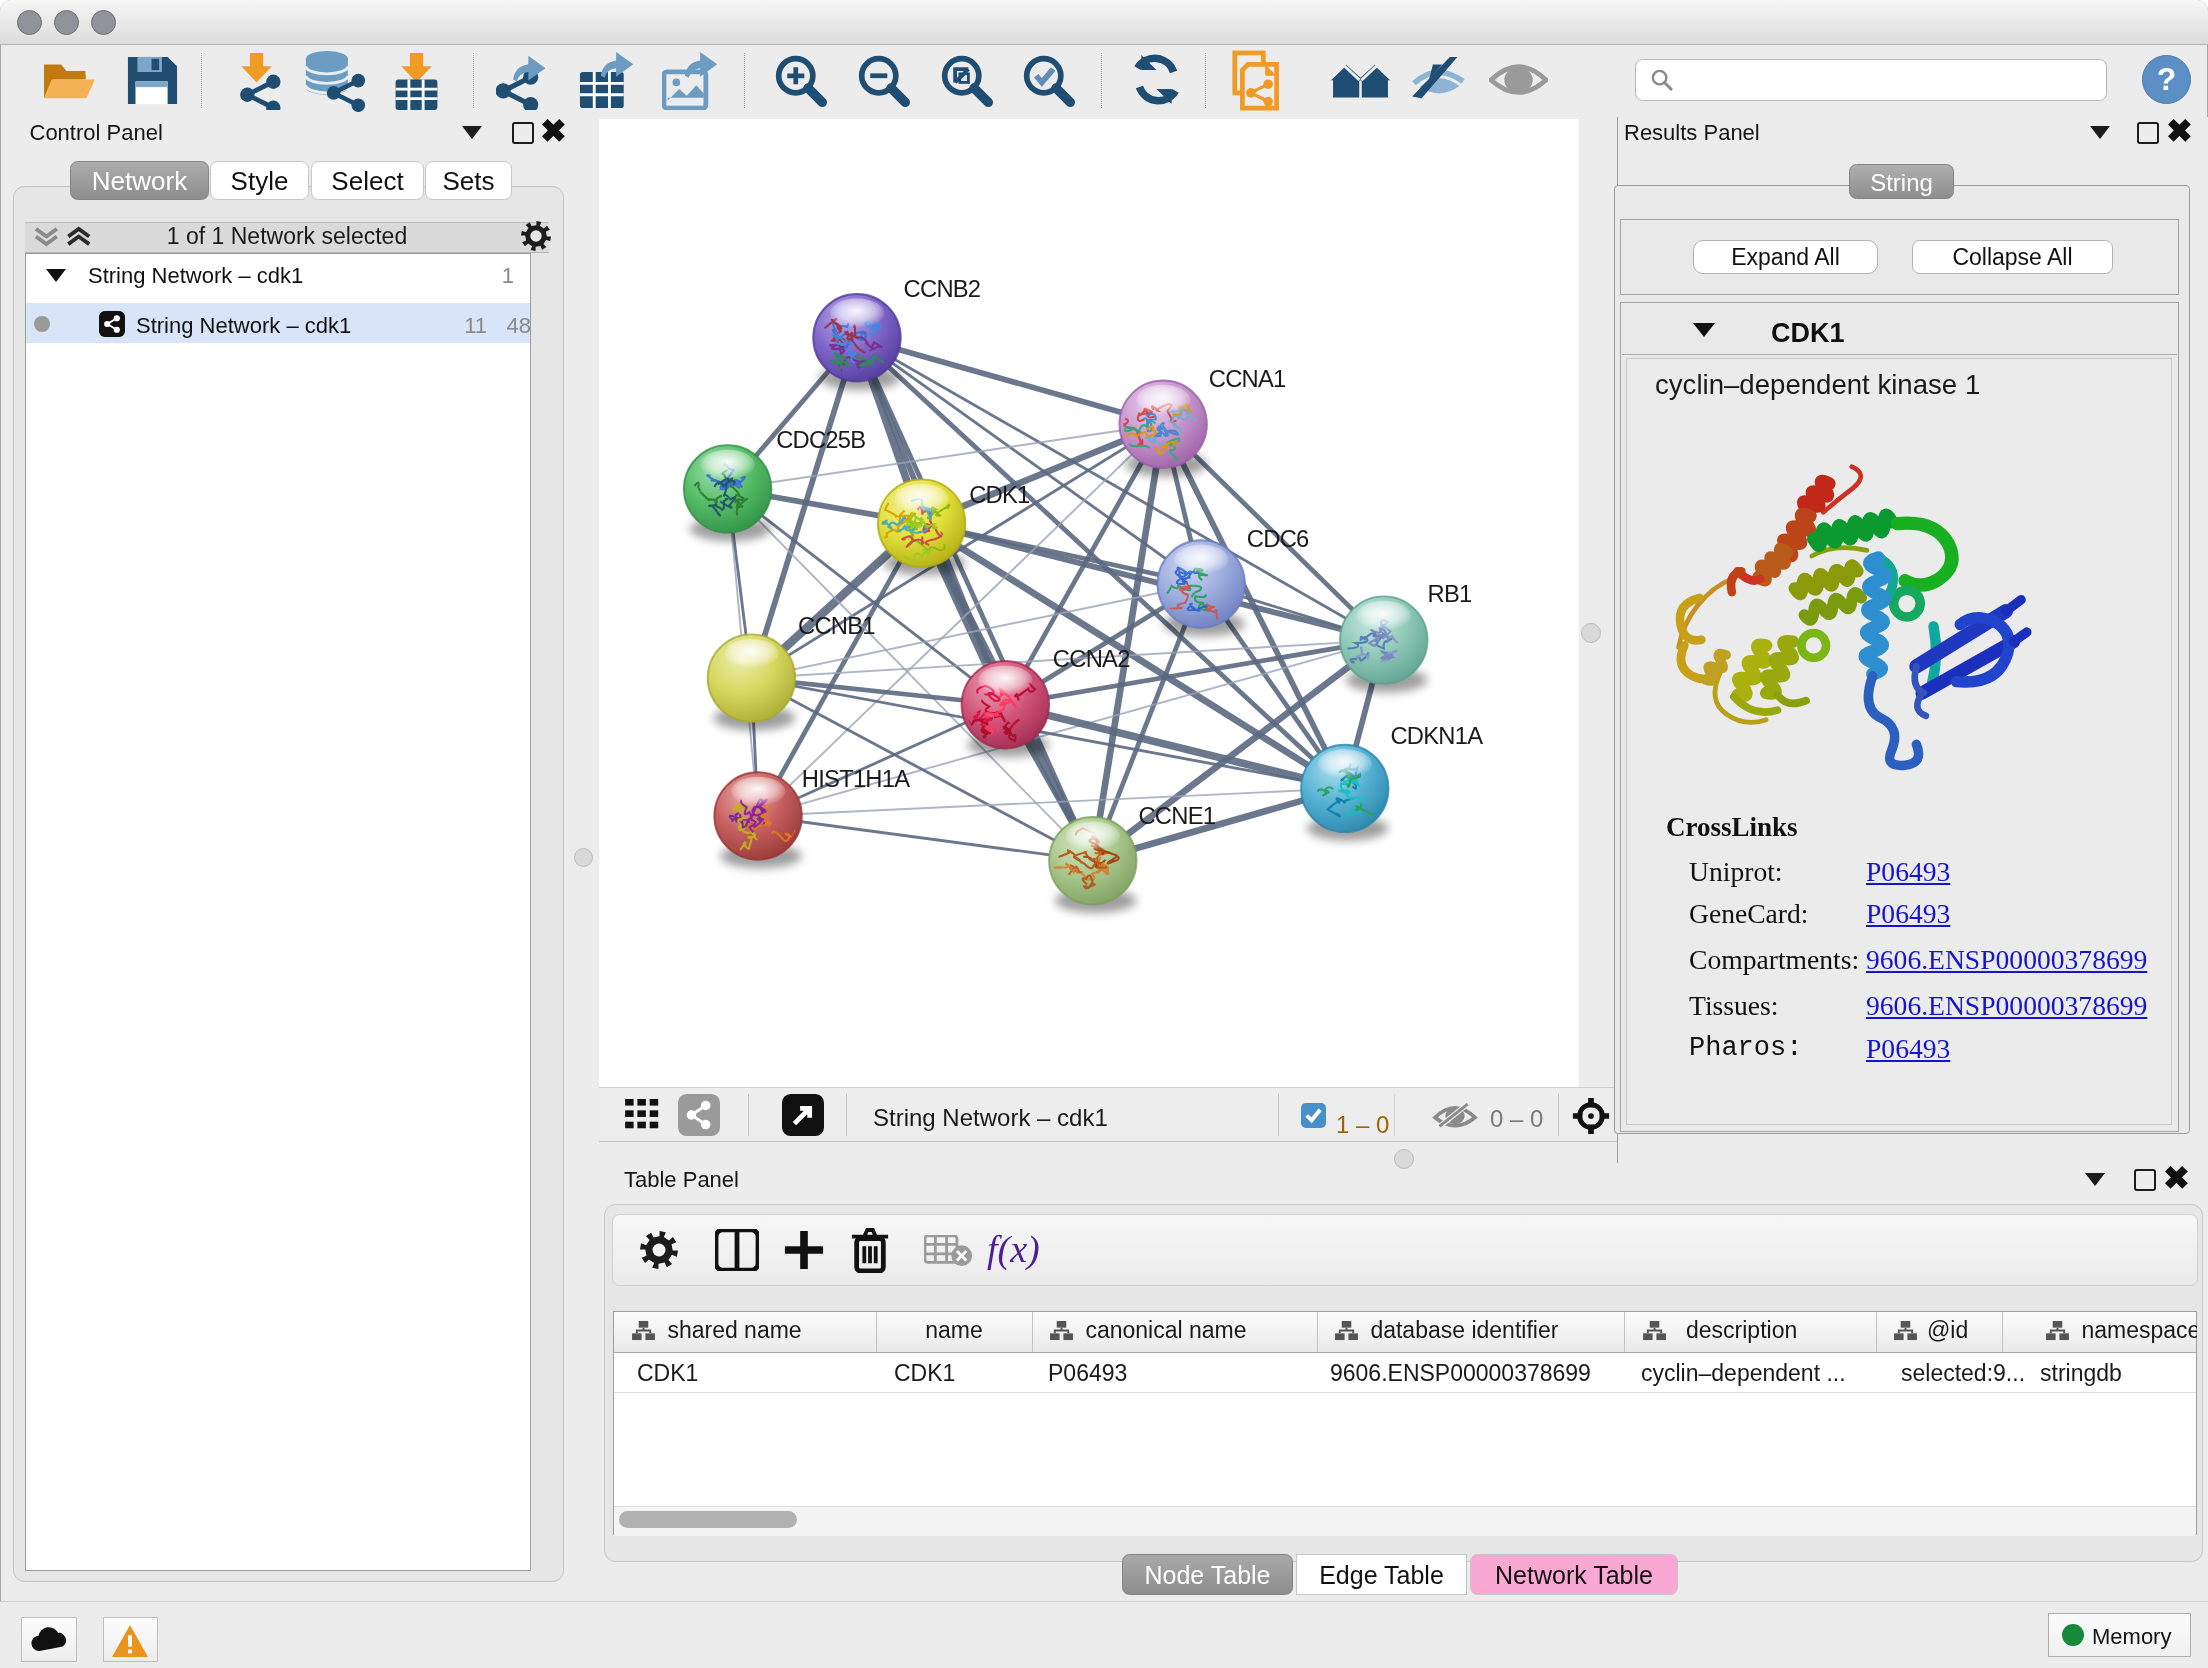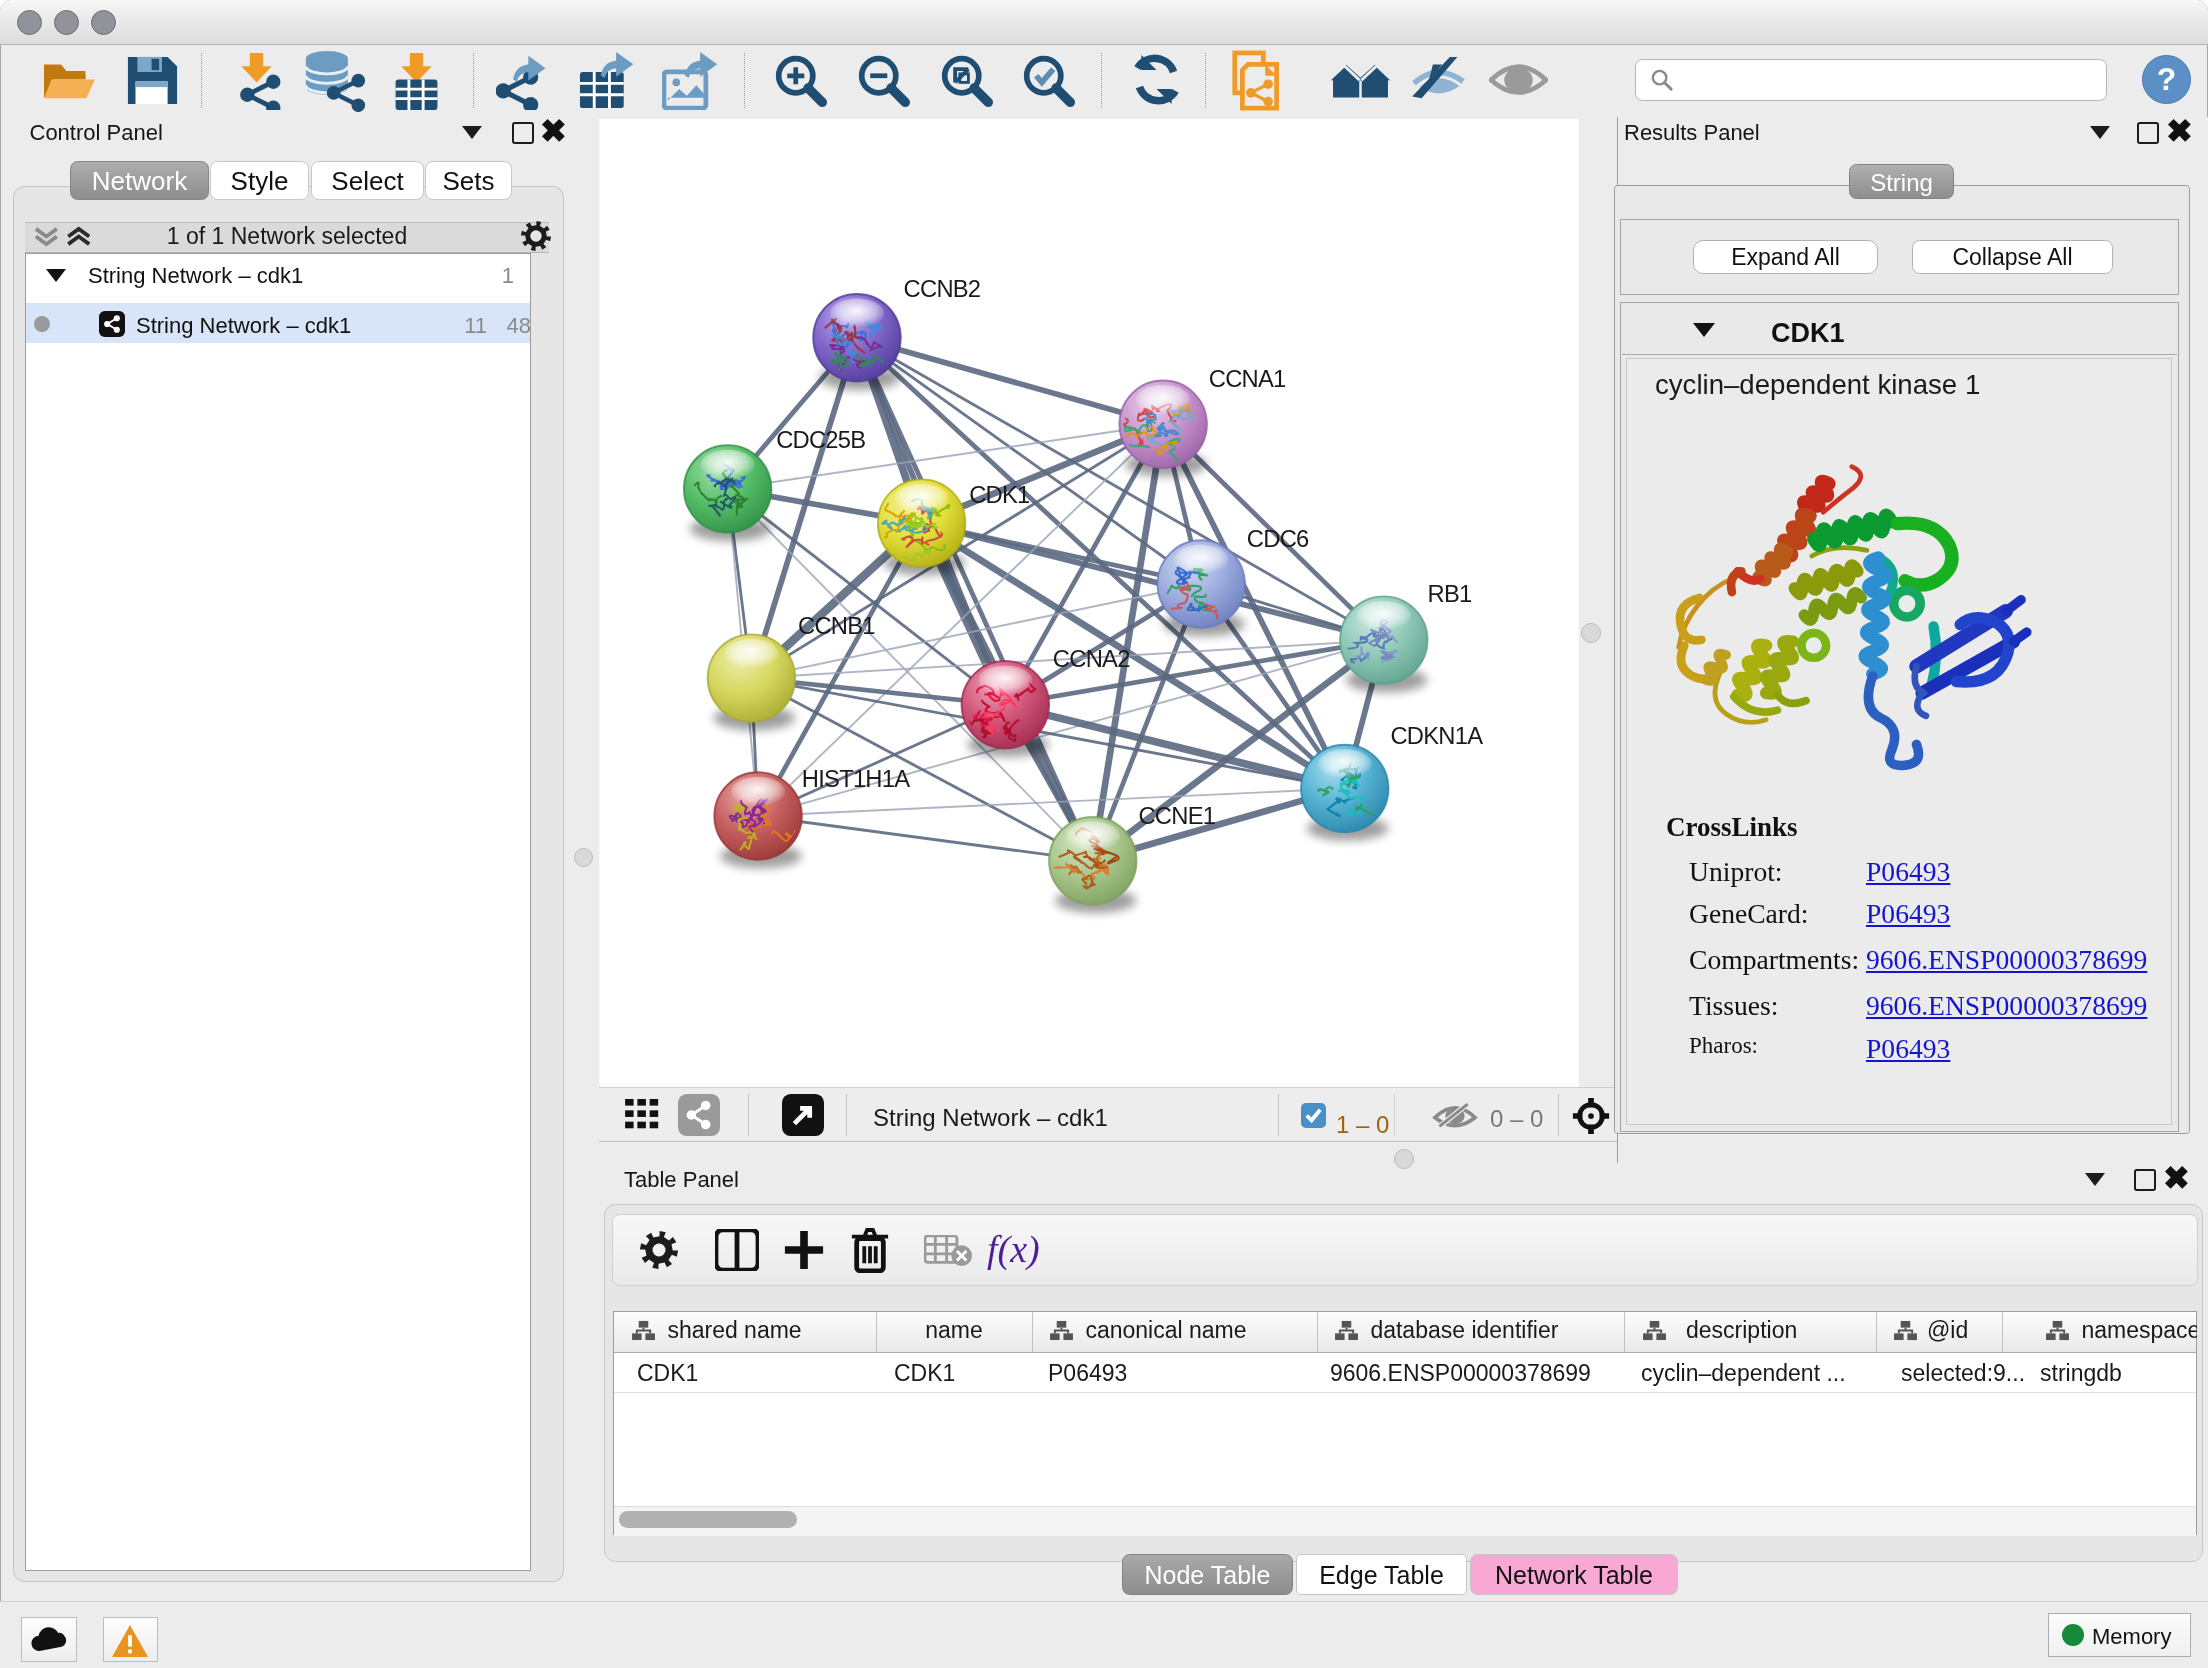--- a/index.html
+++ b/index.html
@@ -618,21 +618,21 @@
     </svg>
     <div class="abs" style="left:1666px;top:812px;font-family:'Liberation Serif',serif;font-size:27px;font-weight:700;color:#111;">CrossLinks</div>
 <div class="abs" style="left:1689px;top:856px;font-family:'Liberation Serif',serif;font-size:27.6px;color:#111;">Uniprot:</div>
     <div class="abs" style="left:1866px;top:856px;font-family:'Liberation Serif',serif;font-size:27.6px;"><a class="lnk">P06493</a></div>
     <div class="abs" style="left:1689px;top:898px;font-family:'Liberation Serif',serif;font-size:27.6px;color:#111;">GeneCard:</div>
     <div class="abs" style="left:1866px;top:898px;font-family:'Liberation Serif',serif;font-size:27.6px;"><a class="lnk">P06493</a></div>
     <div class="abs" style="left:1689px;top:944px;font-family:'Liberation Serif',serif;font-size:27.6px;color:#111;">Compartments:</div>
     <div class="abs" style="left:1866px;top:944px;font-family:'Liberation Serif',serif;font-size:27.6px;"><a class="lnk">9606.ENSP00000378699</a></div>
     <div class="abs" style="left:1689px;top:990px;font-family:'Liberation Serif',serif;font-size:27.6px;color:#111;">Tissues:</div>
     <div class="abs" style="left:1866px;top:990px;font-family:'Liberation Serif',serif;font-size:27.6px;"><a class="lnk">9606.ENSP00000378699</a></div>
-    <div class="abs" style="left:1689px;top:1033px;font-family:Liberation Serif, serif;font-size:23px;color:#111;">Pharos:</div>
+    <div class="abs" style="left:1689px;top:1033px;font-family:Liberation Mono, monospace;font-size:27px;color:#111;">Pharos:</div>
     <div class="abs" style="left:1866px;top:1033px;font-family:'Liberation Serif',serif;font-size:27.6px;"><a class="lnk">P06493</a></div>
     <div class="abs" style="left:599px;top:1163px;width:1609px;height:438px;background:#ececec;"></div>
 <div class="abs panel-title" style="left:624px;top:1167px;">Table Panel</div>
 <div class="abs hdr-tri" style="left:2085px;top:1173px;"></div>
 <div class="abs hdr-sq" style="left:2134px;top:1169px;"></div>
 <div class="abs hdr-x" style="left:2163px;top:1165px;">✖</div>
 <div class="abs" style="left:604px;top:1204px;width:1599px;height:358px;background:#e6e6e6;border:1px solid #c6c6c6;border-radius:11.4px;box-sizing:border-box;"></div>
 <div class="abs" style="left:612px;top:1214px;width:1586px;height:72px;background:linear-gradient(#f7f7f7,#eaeaea);border:1px solid #cfcfcf;border-radius:7.6px;box-sizing:border-box;"></div>
 <svg class="abs" style="left:638px;top:1229px" width="42" height="42" viewBox="0 0 44 44">
       <path d="M22.6 2.0 L29.1 3.3 L27.1 8.5 L32.5 12.1 L36.6 8.3 L40.2 13.8 L35.1 16.1 L36.4 22.5 L42.0 22.6 L40.7 29.1 L35.5 27.1 L31.9 32.5 L35.7 36.6 L30.2 40.2 L27.9 35.1 L21.5 36.4 L21.4 42.0 L14.9 40.7 L16.9 35.5 L11.5 31.9 L7.4 35.7 L3.8 30.2 L8.9 27.9 L7.6 21.5 L2.0 21.4 L3.3 14.9 L8.5 16.9 L12.1 11.5 L8.3 7.4 L13.8 3.8 L16.1 8.9 L22.5 7.6 Z" fill="#1c1c1c"></path>
@@ -705,21 +705,21 @@
     <div class="abs" style="left:894px;top:1360px;font-size:23px;color:#1a1a1a;white-space:nowrap;">CDK1</div>
     <div class="abs" style="left:1048px;top:1360px;font-size:23px;color:#1a1a1a;white-space:nowrap;">P06493</div>
     <div class="abs" style="left:1330px;top:1360px;font-size:23px;color:#1a1a1a;white-space:nowrap;">9606.ENSP00000378699</div>
     <div class="abs" style="left:1641px;top:1360px;font-size:23px;color:#1a1a1a;white-space:nowrap;">cyclin–dependent ...</div>
     <div class="abs" style="left:1901px;top:1360px;font-size:23px;color:#1a1a1a;white-space:nowrap;">selected:9...</div>
     <div class="abs" style="left:2040px;top:1360px;font-size:23px;color:#1a1a1a;white-space:nowrap;">stringdb</div>
     <div class="abs" style="left:614px;top:1392px;width:1582px;height:0;border-top:1px solid #e0e0e0;"></div>
     <div class="abs" style="left:614px;top:1506px;width:1582px;height:28.5px;background:#f4f4f4;border-top:1px solid #ddd;"></div>
     <div class="abs" style="left:619px;top:1511px;width:178px;height:17px;border-radius:8.6px;background:#b1b1b1;"></div>
     <div class="abs" style="left:1122px;top:1554px;width:171px;height:41px;border-radius:7.6px;background:linear-gradient(#a9a9a9,#8d8d8d);border:1px solid #838383;color:#fff;font-size:25px;text-align:center;line-height:41px;box-sizing:border-box;">Node Table</div>
-<div class="abs" style="left:1296px;top:1554px;width:171px;height:41px;border-radius:5px;background:#fff;border:1px solid #c6c6c6;color:#111;font-size:25px;text-align:center;line-height:41px;box-sizing:border-box;">Edge Table</div>
+<div class="abs" style="left:1296px;top:1554px;width:171px;height:41px;border-radius:0;background:#fff;border:1px solid #c6c6c6;color:#111;font-size:25px;text-align:center;line-height:41px;box-sizing:border-box;">Edge Table</div>
 <div class="abs" style="left:1470px;top:1554px;width:208px;height:41px;border-radius:7.6px;background:#f9a8d4;border:1px solid #c6c6c6;color:#111;font-size:25px;text-align:center;line-height:41px;box-sizing:border-box;">Network Table</div>
 <div class="abs" style="left:0px;top:1601px;width:2208px;height:68px;background:#ececec;border-top:1px solid #cdcdcd;"></div>
 <div class="abs" style="left:21px;top:1617px;width:56px;height:45px;background:linear-gradient(#fdfdfd,#ededed);border:1px solid #bdbdbd;box-sizing:border-box;"></div>
 <svg class="abs" style="left:30px;top:1626px" width="38" height="27" viewBox="0 0 40 28">
       <path d="M10 26 a8 8 0 0 1 -1-16 a11 11 0 0 1 21-2 a7 7 0 0 1 2 14z" fill="#111"></path>
       <circle cx="31" cy="12" r="5" fill="#111"></circle>
     </svg>
 <div class="abs" style="left:103px;top:1617px;width:55px;height:45px;background:linear-gradient(#fdfdfd,#ededed);border:1px solid #bdbdbd;box-sizing:border-box;"></div>
 <svg class="abs" style="left:110px;top:1623px" width="40" height="36" viewBox="0 0 42 38">
       <path d="M21 2 L40 36 H2 Z" fill="#e8941e"></path>

